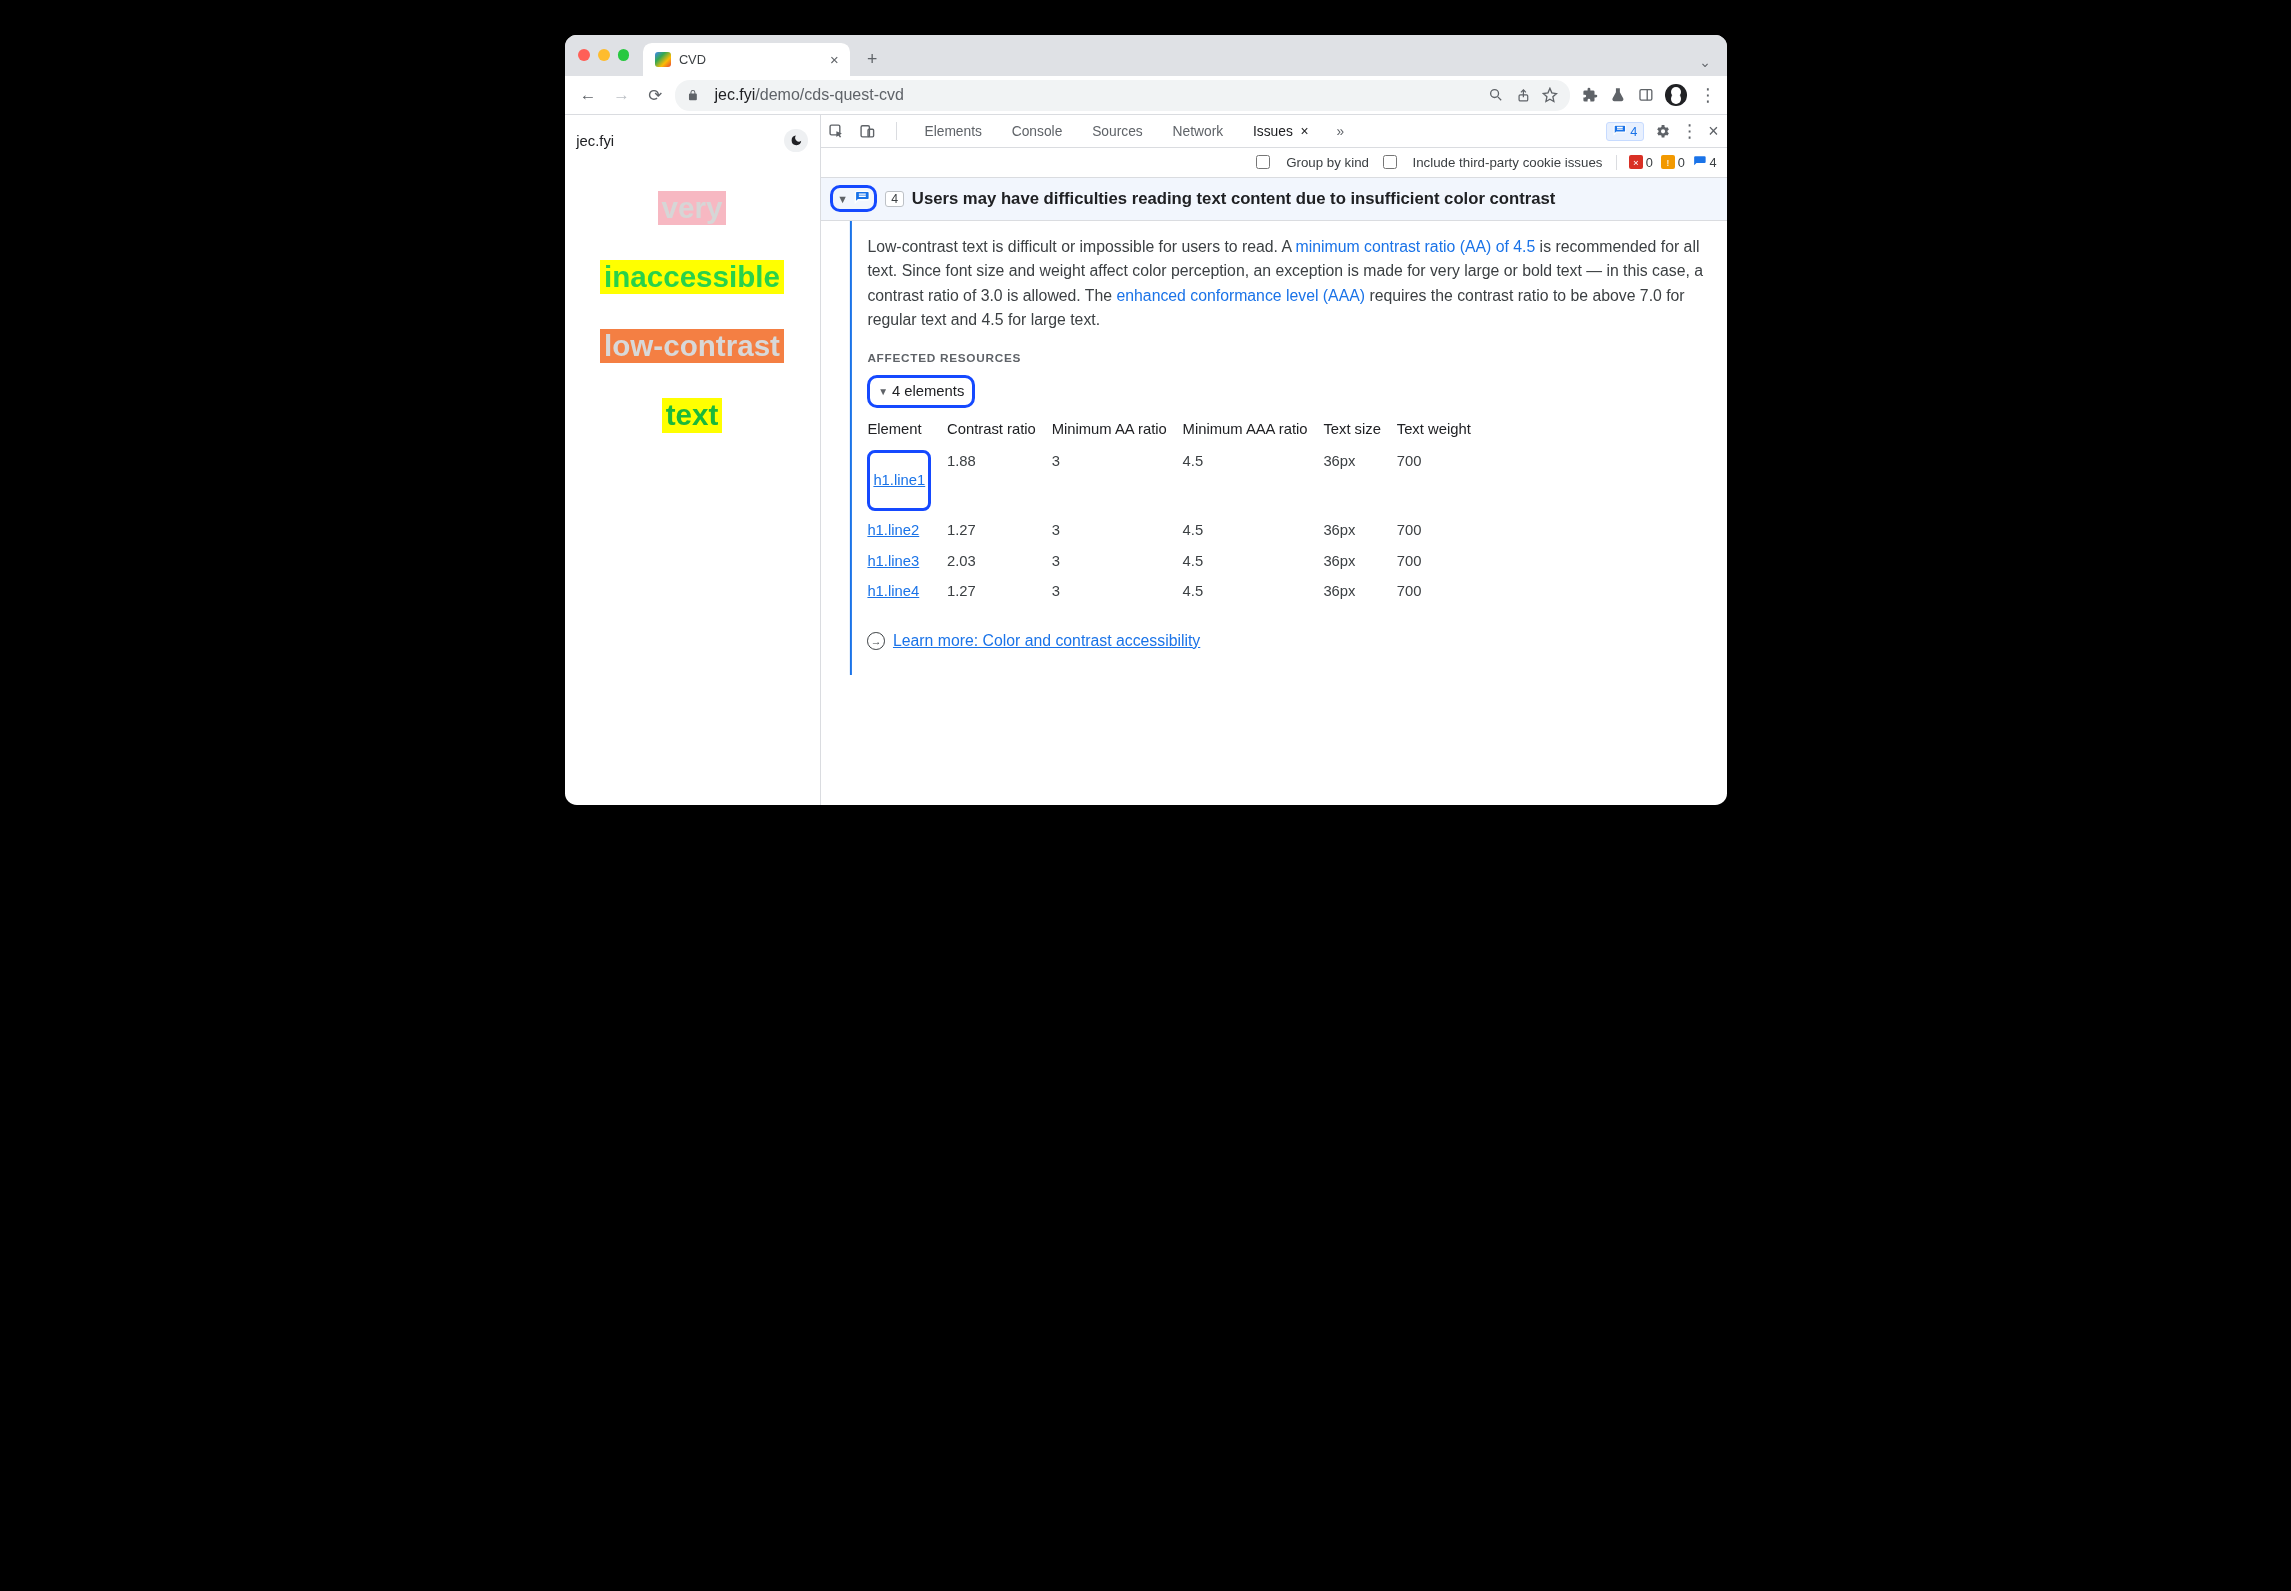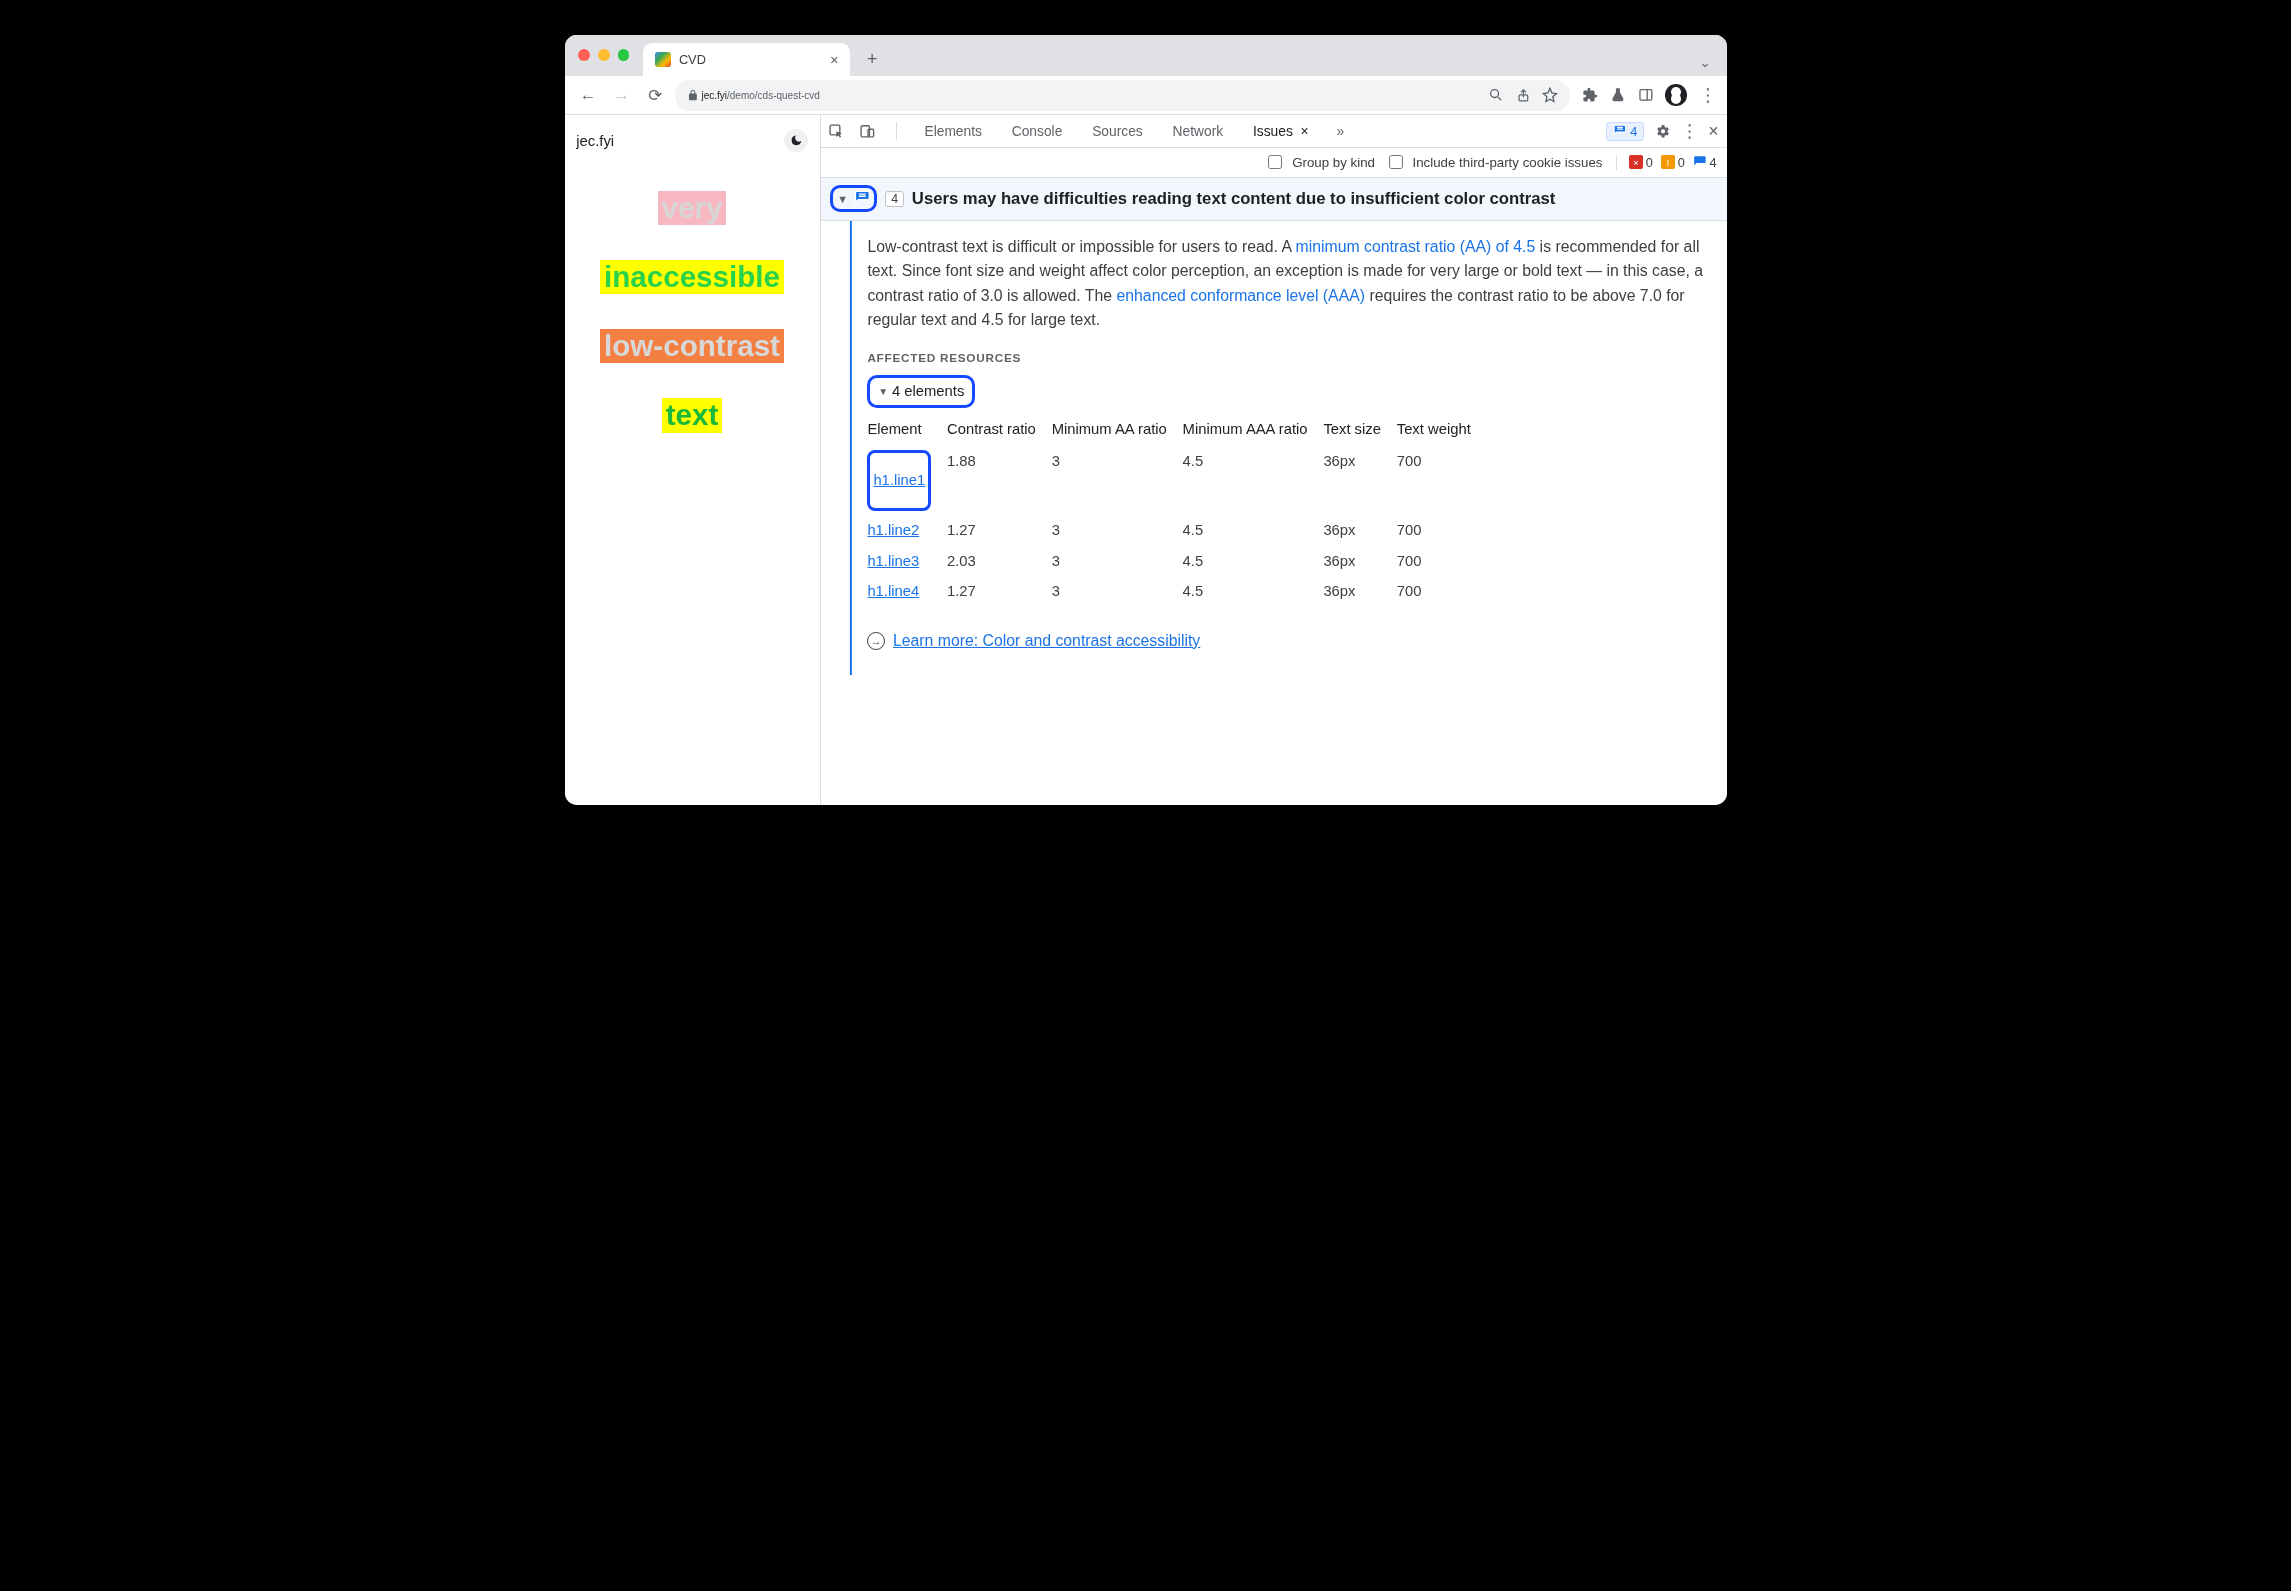--- a/index.html
+++ b/index.html
@@ -43,22 +43,22 @@
   .tabstrip .chev{margin-left:auto;margin-right:5.9px;margin-bottom:5.9px;color:#5f6368;cursor:pointer;font-size:13.8px}
   
   .addr {
     height: 39px; background:#fff; border-bottom:1px solid #dadce0;
     display:flex; align-items:center; gap:5.9px; padding:0 9.9px;
   }
   .nav-btn{width:27.6px;height:27.6px;border-radius:50%;display:flex;align-items:center;justify-content:center;color:#5f6368;cursor:pointer;font-size:16.7px}
   .nav-btn.dis{color:#bdc1c6;cursor:default}
   .omni {
     flex:1; height:31px; background:#f1f3f4; border-radius:14.8px;
-    display:flex; align-items:center; padding:0 11.8px; gap:3px;
-    font-size:10px; color:#5f6368;
+    display:flex; align-items:center; padding:0 11.8px; gap:16px;
+    font-size:16px; color:#5f6368;
   }
   .omni .lock{font-size:11.8px}
   .omni .host{color:#202124}
   .omni .ricons{margin-left:auto;display:flex;gap:11.8px;align-items:center;color:#5f6368}
   .addr .ricons{display:flex;gap:11.8px;align-items:center;color:#5f6368;padding-left:5.9px}
   .avatar{width:21.7px;height:21.7px;border-radius:50%;background:#202124;display:flex;align-items:center;justify-content:center}
   .avatar::after{content:"";width:9.9px;height:9.9px;border-radius:50%;background:#fff;box-shadow:0 6.9px 0 0 #fff;transform:translateY(-3px)}
   
   .content{display:flex;height:690px}
   .page{
@@ -82,21 +82,21 @@
   .dt-top .sep{width:1px;height:17.7px;background:#dadce0;margin:0 5.9px}
   .dt-tab{padding:3.9px 7.9px;cursor:pointer;white-space:nowrap}
   .dt-tab.active{color:#202124}
   .dt-tab .x{margin-left:3.9px}
   .dt-right{margin-left:auto;display:flex;align-items:center;gap:9.9px}
   .badge{display:flex;align-items:center;gap:3.9px;background:#e8f0fe;border:1px solid #c7dbff;border-radius:3px;padding:1px 5.9px;color:#1a73e8;font-size:12.8px}
   .dt-sub{
     height:29.6px;border-bottom:1px solid #dadce0;display:flex;align-items:center;justify-content:flex-end;
     padding:0 9.9px;font-size:13.3px;color:#3c4043;gap:13.8px;
   }
-  .chk{display:flex;align-items:center;gap:10px}
+  .chk{display:flex;align-items:center;gap:16px}
   .chk input{width:13.8px;height:13.8px}
   .counts{display:flex;gap:7.9px;align-items:center;border-left:1px solid #dadce0;padding-left:11.8px}
   .pill{display:flex;align-items:center;gap:3px;font-size:12.8px}
   .pi-red{width:13.8px;height:13.8px;background:#d93025;display:flex;align-items:center;justify-content:center;color:#fff;font-size:9.9px;border-radius:2px}
   .pi-yel{width:13.8px;height:13.8px;background:#f29900;display:flex;align-items:center;justify-content:center;color:#fff;font-size:9.9px;border-radius:2px}
   .pi-blu{width:13.8px;height:13.8px;display:flex;align-items:center;justify-content:center;color:#1a73e8;font-size:14.8px}
   
   .issue{flex:1;overflow:auto}
   .issue-head{
     background:#f2f6fd;border-bottom:1px solid #dadce0;

